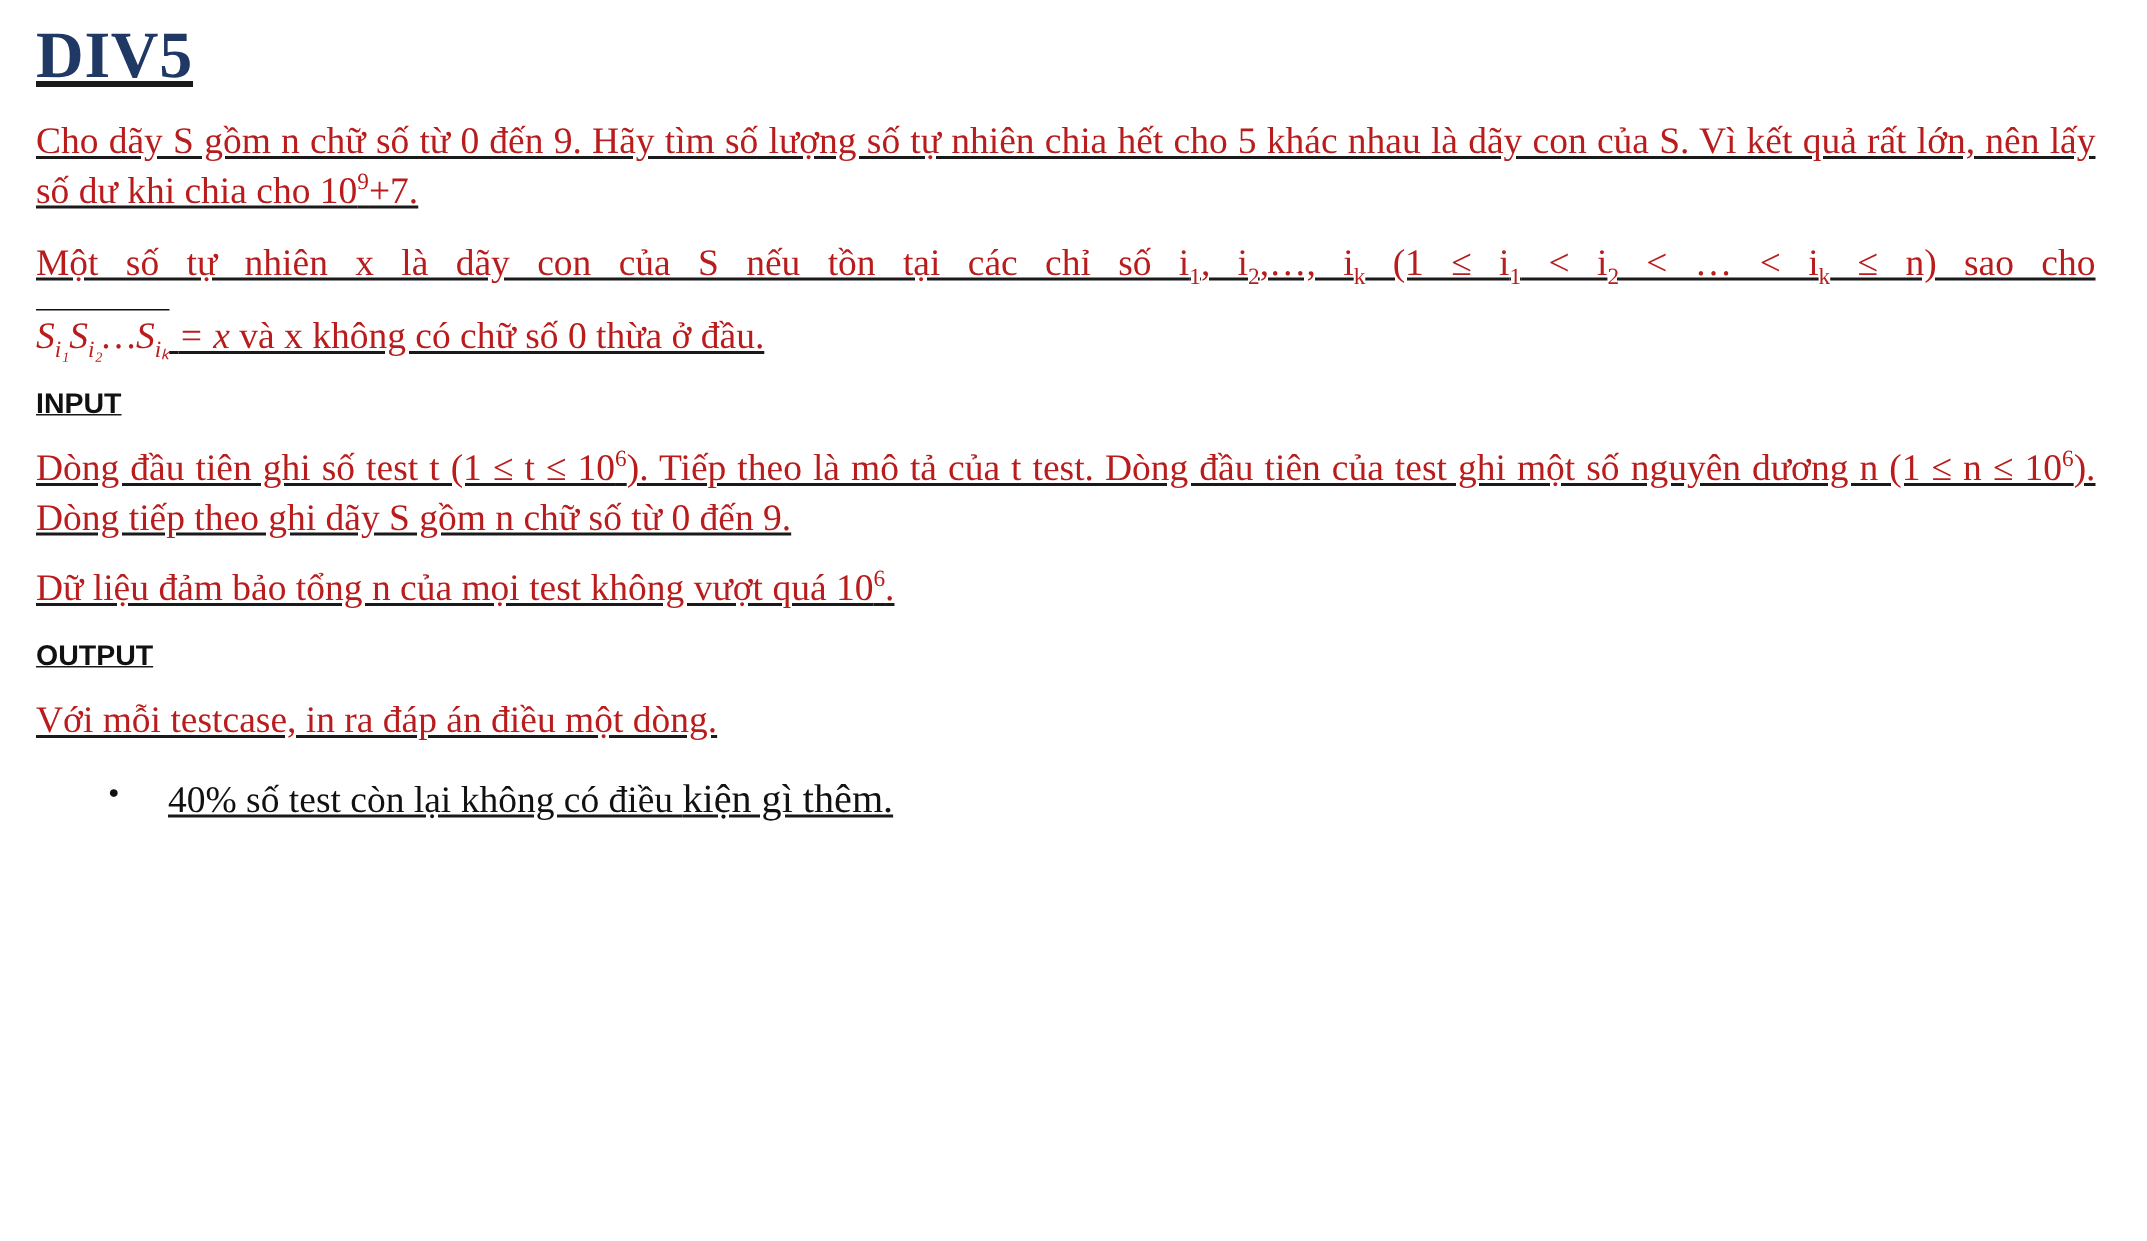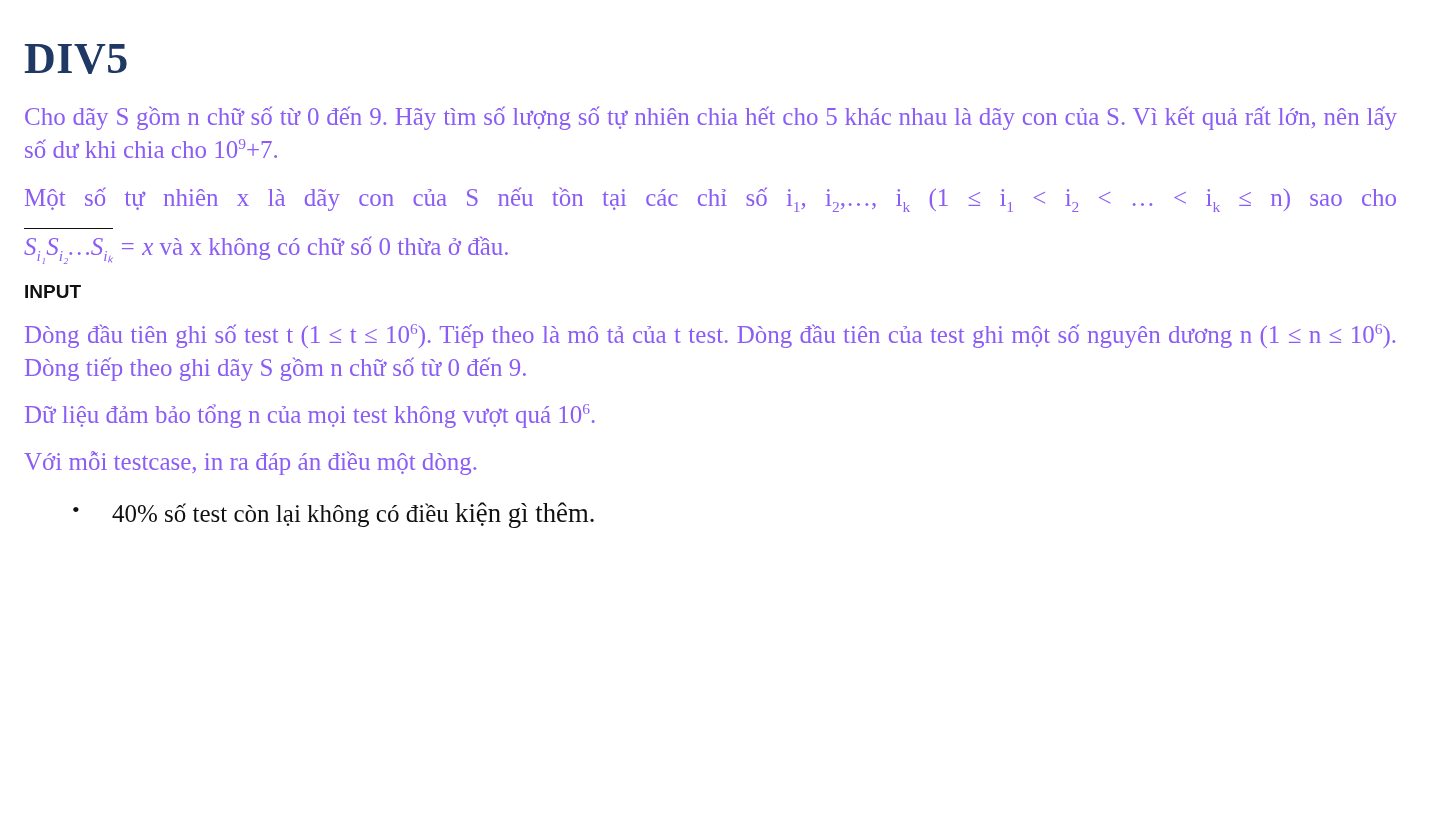--- a/index.html
+++ b/index.html
@@ -8,38 +8,39 @@
     background: #ffffff;
   }
   body {
     width: 1431px;
     height: 827px;
     font-family: "Liberation Serif", serif;
     color: #1a1a1a;
     overflow: hidden;
   }
   .page {
-    padding: 28px 34px 0 24px;
+    padding: 6px 34px 0 24px;
     box-sizing: border-box;
+    text-decoration: underline;
   }
   .doc-title {
     font-family: "Liberation Serif", serif;
     font-weight: bold;
     font-size: 44px;
     line-height: 1.05;
     color: #1F3864;
     margin: 8px 0 18px 0;
     letter-spacing: 0.5px;
   }
   .para {
     font-size: 25px;
     line-height: 1.32;
     text-align: justify;
     margin: 0 0 14px 0;
-    color: #8b5cf6;
+    color: #b91c1c;
   }
   .para.spread {
     text-align: justify;
     text-align-last: justify;
     margin-top: 15px;
   }
   .section-head {
     font-family: "Liberation Sans", sans-serif;
     font-weight: bold;
     font-size: 19px;
@@ -110,20 +111,21 @@
   <h2 class="section-head">INPUT</h2>
 
   <p class="para">
     <span>Dòng đầu tiên ghi số test t (1 ≤ t ≤ 10</span><sup>6</sup><span>). Tiếp theo là mô tả của t test. Dòng đầu tiên của test ghi một số nguyên dương n (1 ≤ n ≤ 10</span><sup>6</sup><span>). Dòng tiếp theo ghi dãy S gồm n chữ số từ 0 đến 9.</span>
   </p>
 
   <p class="para">
     <span>Dữ liệu đảm bảo tổng n của mọi test không vượt quá 10</span><sup>6</sup><span>.</span>
   </p>
 
+  <h2 class="section-head">OUTPUT</h2>
 
   <p class="para">
     <span>Với mỗi testcase, in ra đáp án điều một dòng.</span>
   </p>
 
 
   <ul class="limits">
     <li>
       <span>40% số test còn lại không có điều </span><span class="big">kiện gì thêm.</span>
     </li>

